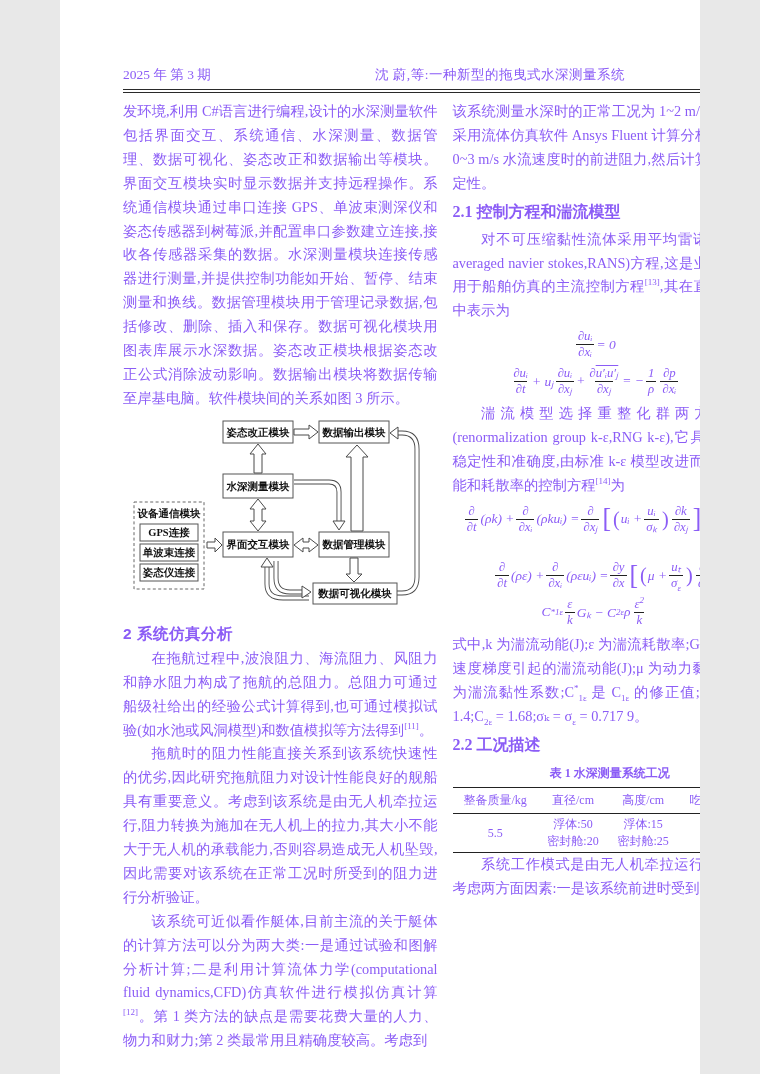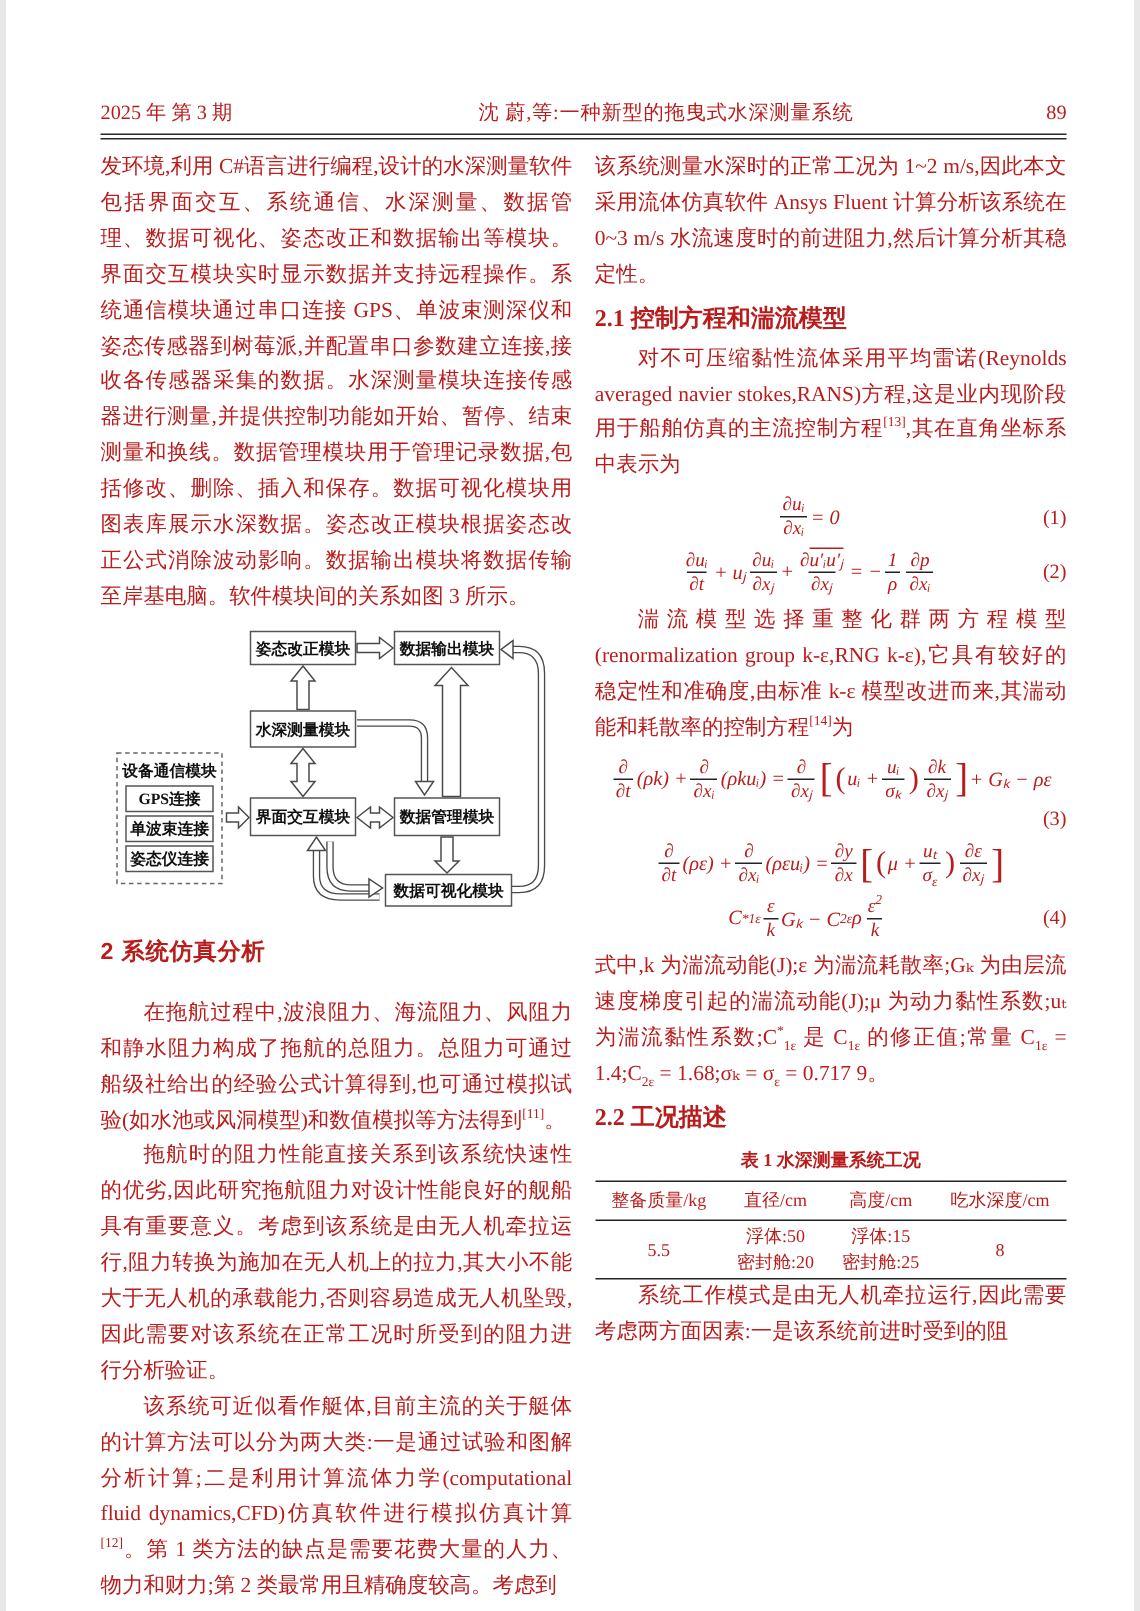--- a/index.html
+++ b/index.html
@@ -1,20 +1,20 @@
 <!DOCTYPE html>
 <html><head>
 <meta charset="utf-8">
 <style>
   html,body{margin:0;padding:0;background:#e8e8e8;}
   .page{
-    position:relative;width:752px;height:1074px;margin:0 auto;
+    position:relative;width:640px;height:1074px;margin:0 auto;
     background:#ffffff;overflow:hidden;
     font-family:"Liberation Serif","DejaVu Serif",serif;
-    color:#b91c1c;
+    color:#8b5cf6;
   }
   .hdr{
     position:absolute;top:66px;left:63px;width:644px;height:20px;
     font-size:13.5px;display:flex;align-items:baseline;
   }
   .hdr .issue{width:170px;}
   .hdr .rtitle{flex:1;text-align:center;letter-spacing:.5px;}
   .hdr .pno{width:60px;text-align:right;}
   .hdr-rule{
     position:absolute;top:89px;left:63px;width:644px;height:2px;
@@ -26,21 +26,21 @@
   }
   .col{width:314.5px;}
   p.body{
     margin:0;font-size:14.3px;line-height:23.9px;text-align:justify;
   }
   p.ind{text-indent:2em;}
   sup{font-size:9px;line-height:0;}
   sub{font-size:9px;line-height:0;}
   .ov{text-decoration:overline;}
   h2.sec{
-    margin:13px 0 19px 0;font-size:15.5px;font-weight:bold;
+    margin:13px 0 2px 0;font-size:15.5px;font-weight:bold;
     font-family:"Liberation Sans","DejaVu Sans",sans-serif;letter-spacing:.5px;
   }
   h3.subsec{
     margin:6px 0 5px 0;font-size:16px;font-weight:bold;
     font-family:Liberation Serif, serif;
   }
   
   .figure{margin:7px 0 2px 0;}
   .figure svg{display:block;}
   .figcap{

